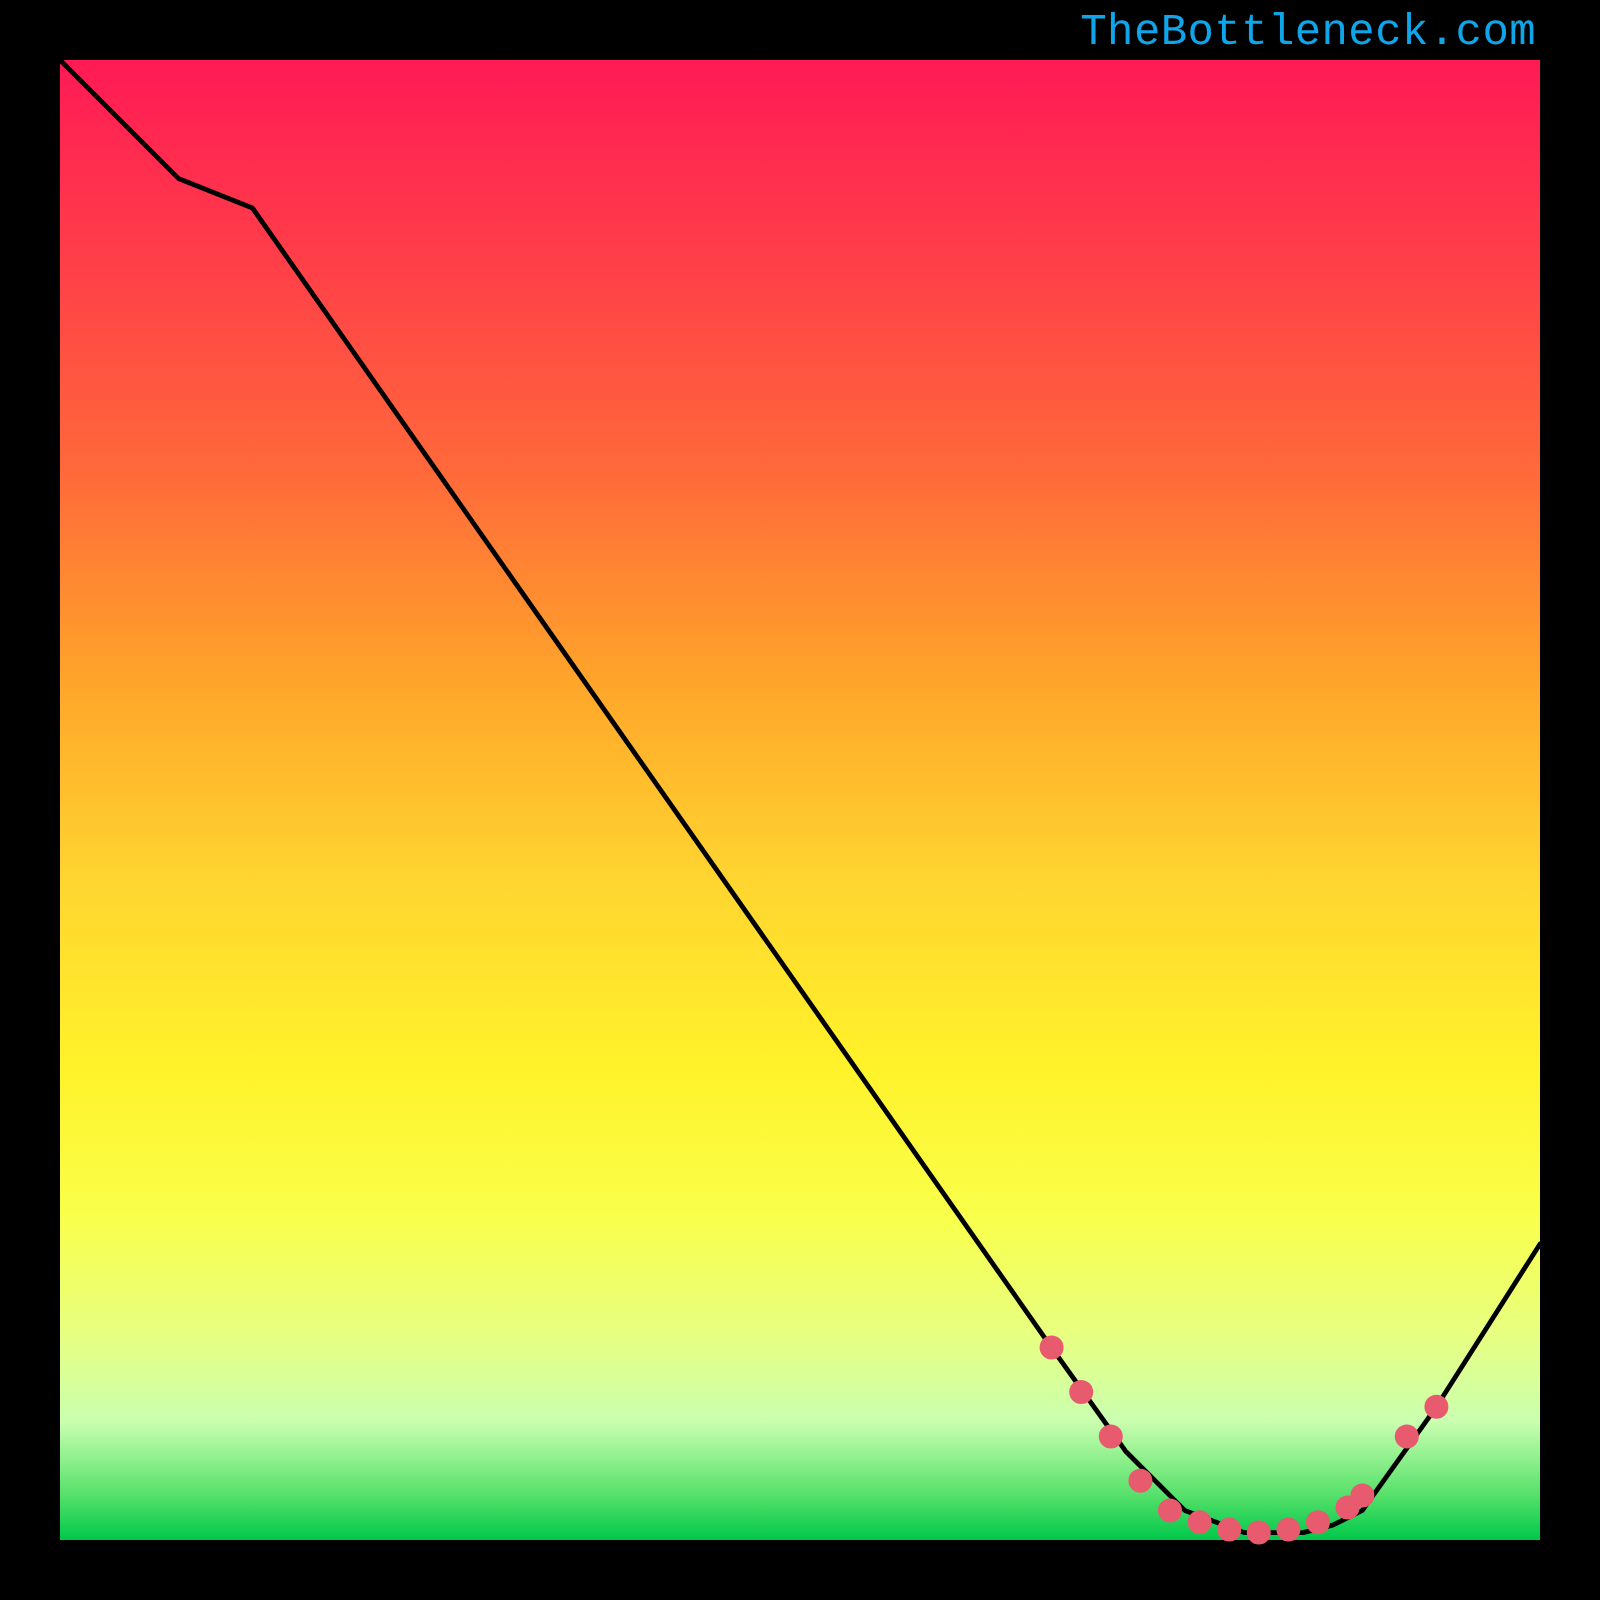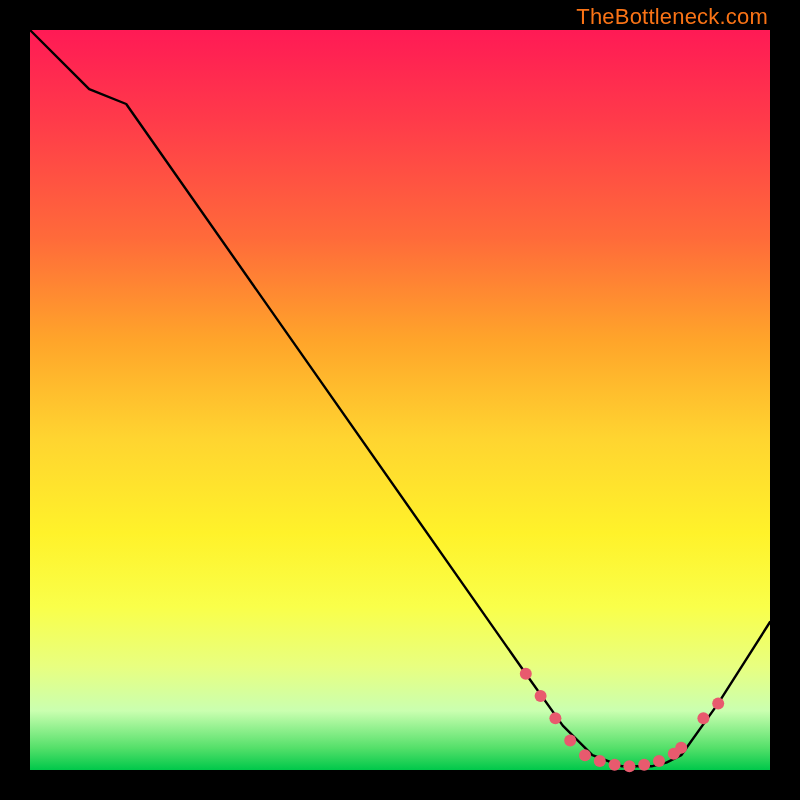--- a/index.html
+++ b/index.html
@@ -36,25 +36,26 @@
       #e8ff80 86%,
       #caffb0 92%,
       #55e06a 97%,
       #00c84a 100%
     );
   }
   .watermark {
     position: absolute;
     top: 4px;
     right: 32px;
-    color: #f97316;
+    color: #0ea5e9;
     font-size: 22px;
     letter-spacing: 0.2px;
     font-weight: 400;
     user-select: none;
+    font-family: Liberation Mono, monospace;
   }
   svg.curve {
     position: absolute;
     left: 0;
     top: 0;
     width: 740px;
     height: 740px;
     overflow: visible;
   }
 </style>

